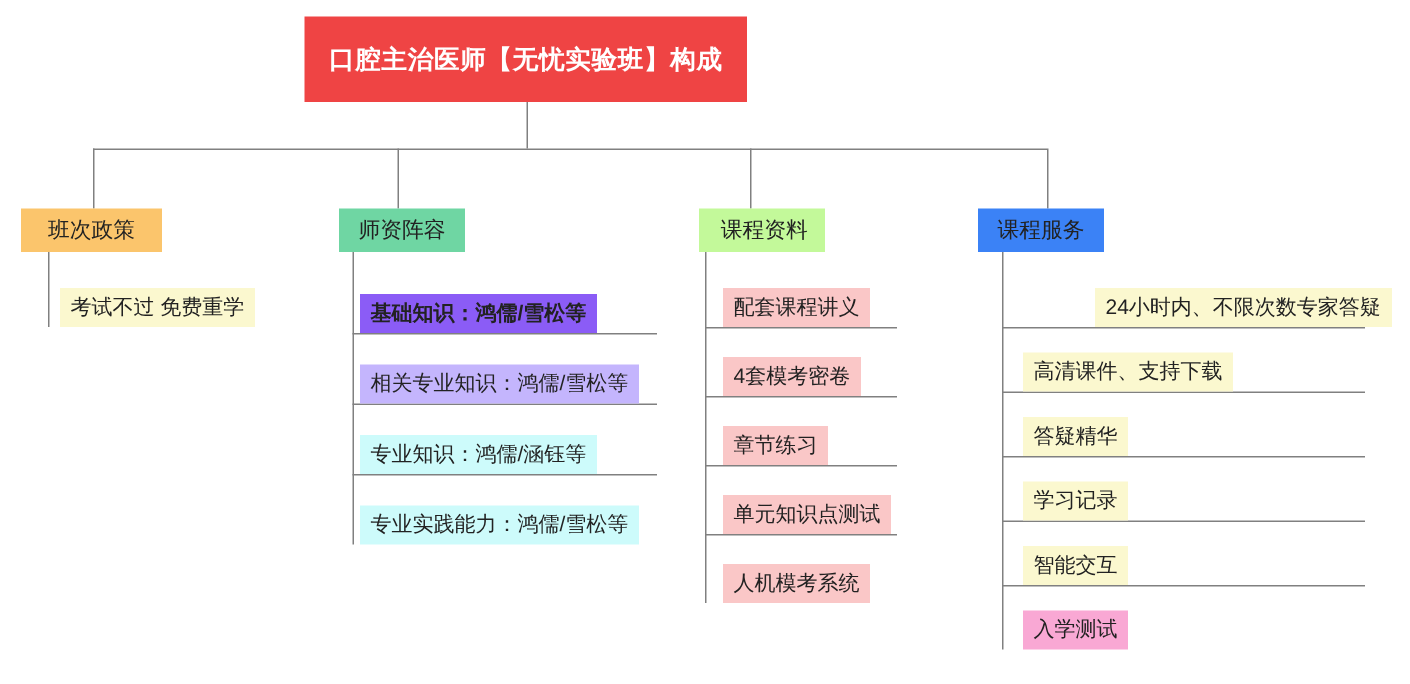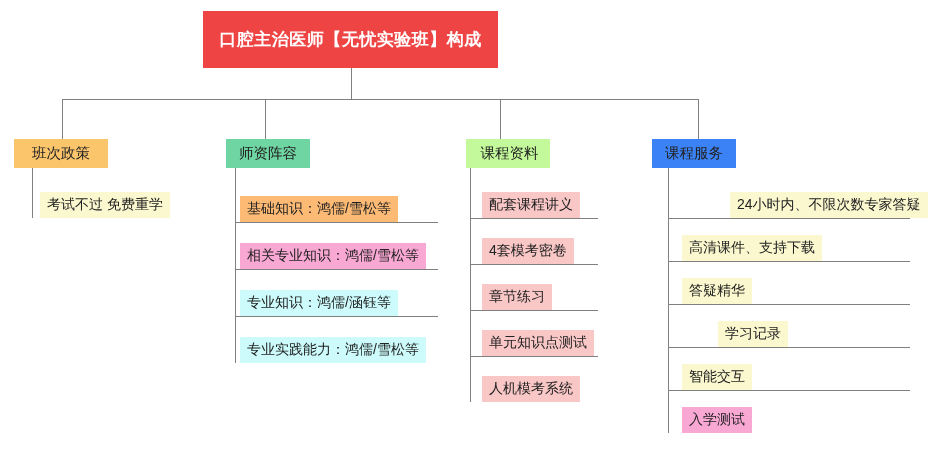--- a/index.html
+++ b/index.html
@@ -103,32 +103,32 @@
       <div class="line-h" style="left: 668px; top: 261px; width: 242px; background: rgb(128, 128, 128);"></div>
       <div class="line-h" style="left: 668px; top: 304px; width: 242px; background: rgb(128, 128, 128);"></div>
       <div class="line-h" style="left: 668px; top: 347px; width: 242px; background: rgb(128, 128, 128);"></div>
       <div class="line-h" style="left: 668px; top: 390px; width: 242px; background: rgb(128, 128, 128);"></div>
     </div>
 
   <div id="branches">
       <div class="col-head" style="left: 14px; top: 139px; width: 94px; background: rgb(251, 197, 108);">班次政策</div>
       <div class="leaf" style="left: 40px; top: 192px; background: rgb(251, 248, 207);">考试不过 免费重学</div>
       <div class="col-head" style="left: 226px; top: 139px; width: 84px; background: rgb(111, 214, 163);">师资阵容</div>
-      <div class="leaf" style="left: 240px; top: 196px; background: #fdba74;">基础知识：鸿儒/雪松等</div>
-      <div class="leaf" style="left: 240px; top: 243px; background: #f9a8d4;">相关专业知识：鸿儒/雪松等</div>
+      <div class="leaf" style="left: 240px; top: 196px; background: #8b5cf6; font-weight: bold;">基础知识：鸿儒/雪松等</div>
+      <div class="leaf" style="left: 240px; top: 243px; background: #c4b5fd;">相关专业知识：鸿儒/雪松等</div>
       <div class="leaf" style="left: 240px; top: 290px; background: rgb(205, 251, 251);">专业知识：鸿儒/涵钰等</div>
       <div class="leaf" style="left: 240px; top: 337px; background: rgb(205, 251, 251);">专业实践能力：鸿儒/雪松等</div>
       <div class="col-head" style="left: 466px; top: 139px; width: 84px; background: rgb(195, 249, 154); padding-left: 11px;">课程资料</div>
       <div class="leaf" style="left: 482px; top: 192px; background: rgb(250, 199, 199);">配套课程讲义</div>
       <div class="leaf" style="left: 482px; top: 238px; background: rgb(250, 199, 199);">4套模考密卷</div>
       <div class="leaf" style="left: 482px; top: 284px; background: rgb(250, 199, 199);">章节练习</div>
       <div class="leaf" style="left: 482px; top: 330px; background: rgb(250, 199, 199);">单元知识点测试</div>
       <div class="leaf" style="left: 482px; top: 376px; background: rgb(250, 199, 199);">人机模考系统</div>
       <div class="col-head" style="left: 652px; top: 139px; width: 84px; background: #3b82f6;">课程服务</div>
       <div class="leaf" style="left: 682px; top: 192px; background: rgb(251, 248, 207); margin-left: 48px;">24小时内、不限次数专家答疑</div>
       <div class="leaf" style="left: 682px; top: 235px; background: rgb(251, 248, 207);">高清课件、支持下载</div>
       <div class="leaf" style="left: 682px; top: 278px; background: rgb(251, 248, 207);">答疑精华</div>
-      <div class="leaf" style="left: 682px; top: 321px; background: rgb(251, 248, 207); margin-left: 36px;">学习记录</div>
+      <div class="leaf" style="left: 682px; top: 321px; background: rgb(251, 248, 207);">学习记录</div>
       <div class="leaf" style="left: 682px; top: 364px; background: rgb(251, 248, 207);">智能交互</div>
       <div class="leaf" style="left: 682px; top: 407px; background: #f9a8d4;">入学测试</div>
     </div>
 
 </div>
 
 </body></html>

